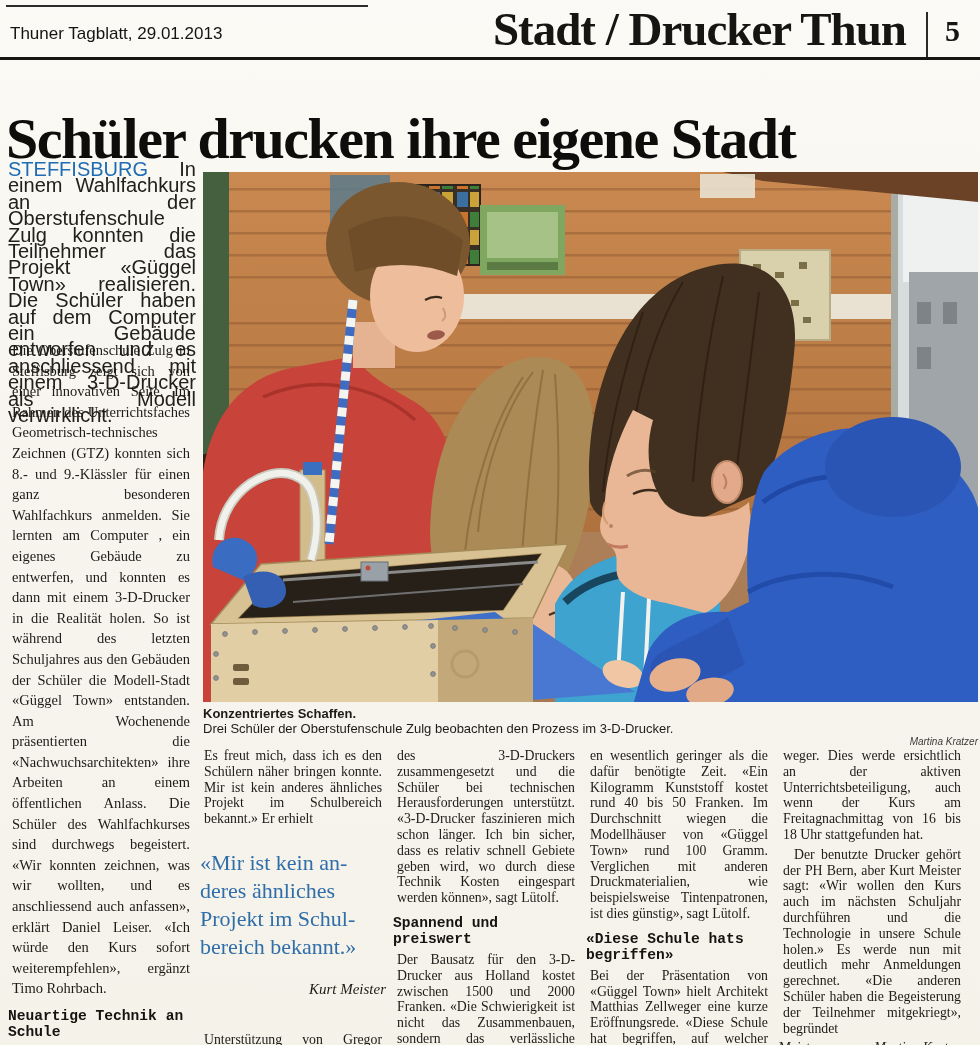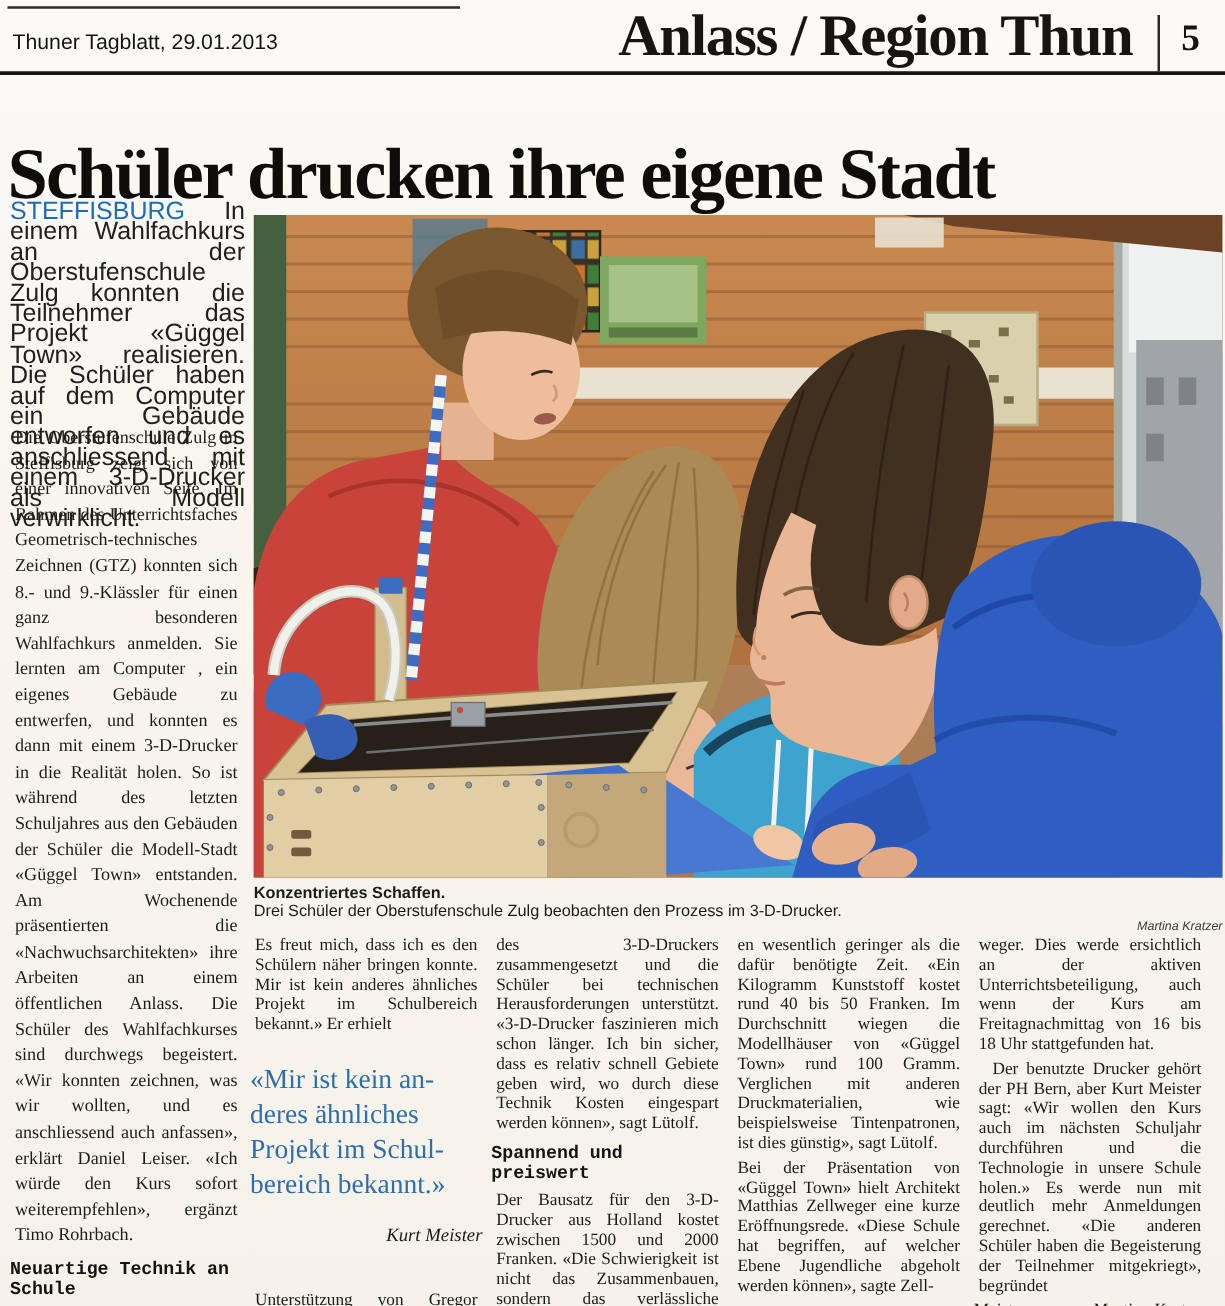--- a/index.html
+++ b/index.html
@@ -46,21 +46,21 @@
   .byline{font-style:italic;}
   .blue-rule{height:3px;background:#4e93c3;border:0;margin:12px 0 9px 0;}
 </style>
 </head>
 <body>
 
 <div class="page">
 
   <div class="scanline"></div>
   <div class="masthead sans">Thuner Tagblatt, 29.01.2013</div>
-  <div class="section-title">Anlass / Region Thun</div>
+  <div class="section-title">Stadt / Drucker Thun</div>
   <div class="hdr-divider"></div>
   <div class="page-num">5</div>
   <div class="header-rule"></div>
 
   <h1 class="headline">Schüler drucken ihre eigene Stadt</h1>
 
   <div class="lead sans">
     <span class="kicker">STEFFISBURG</span>
     <span>In einem Wahlfachkurs an der Oberstufenschule Zulg konnten die Teilnehmer das Projekt «Güggel Town» realisieren. Die Schüler haben auf dem Computer ein Gebäude entworfen und es anschliessend mit einem 3-D-Drucker als Modell verwirklicht.</span>
   </div>
@@ -265,20 +265,21 @@
   </div>
 
   <div class="col col3">
     <p class="body">des 3-D-Druckers zusammengesetzt und die Schüler bei technischen Herausforderungen unterstützt. «3-D-Drucker faszinieren mich schon länger. Ich bin sicher, dass es relativ schnell Gebiete geben wird, wo durch diese Technik Kosten eingespart werden können», sagt Lütolf.</p>
     <h3 class="subhead">Spannend und preiswert</h3>
     <p class="body">Der Bausatz für den 3-D-Drucker aus Holland kostet zwischen 1500 und 2000 Franken. «Die Schwierigkeit ist nicht das Zusammenbauen, sondern das verlässliche Einstellen des Druckers», sagt Gregor Lütolf. Die Materialkosten sei-</p>
   </div>
 
   <div class="col col4">
     <p class="body">en wesentlich geringer als die dafür benötigte Zeit. «Ein Kilogramm Kunststoff kostet rund 40 bis 50 Franken. Im Durchschnitt wiegen die Modellhäuser von «Güggel Town» rund 100 Gramm. Verglichen mit anderen Druckmaterialien, wie beispielsweise Tintenpatronen, ist dies günstig», sagt Lütolf.</p>
+    <h3 class="subhead">«Diese Schule hats begriffen»</h3>
     <p class="body">Bei der Präsentation von «Güggel Town» hielt Architekt Matthias Zellweger eine kurze Eröffnungsrede. «Diese Schule hat begriffen, auf welcher Ebene Jugendliche abgeholt werden können», sagte Zell-</p>
   </div>
 
   <div class="col col5">
     <p class="body">weger. Dies werde ersichtlich an der aktiven Unterrichtsbeteiligung, auch wenn der Kurs am Freitagnachmittag von 16 bis 18 Uhr stattgefunden hat.</p>
     <p class="body indent">Der benutzte Drucker gehört der PH Bern, aber Kurt Meister sagt: «Wir wollen den Kurs auch im nächsten Schuljahr durchführen und die Technologie in unsere Schule holen.» Es werde nun mit deutlich mehr Anmeldungen gerechnet. «Die anderen Schüler haben die Begeisterung der Teilnehmer mitgekriegt», begründet</p>
     <div class="endline">
       <span>Meister.</span>
       <span class="byline">Martina Kratzer</span>
     </div>

